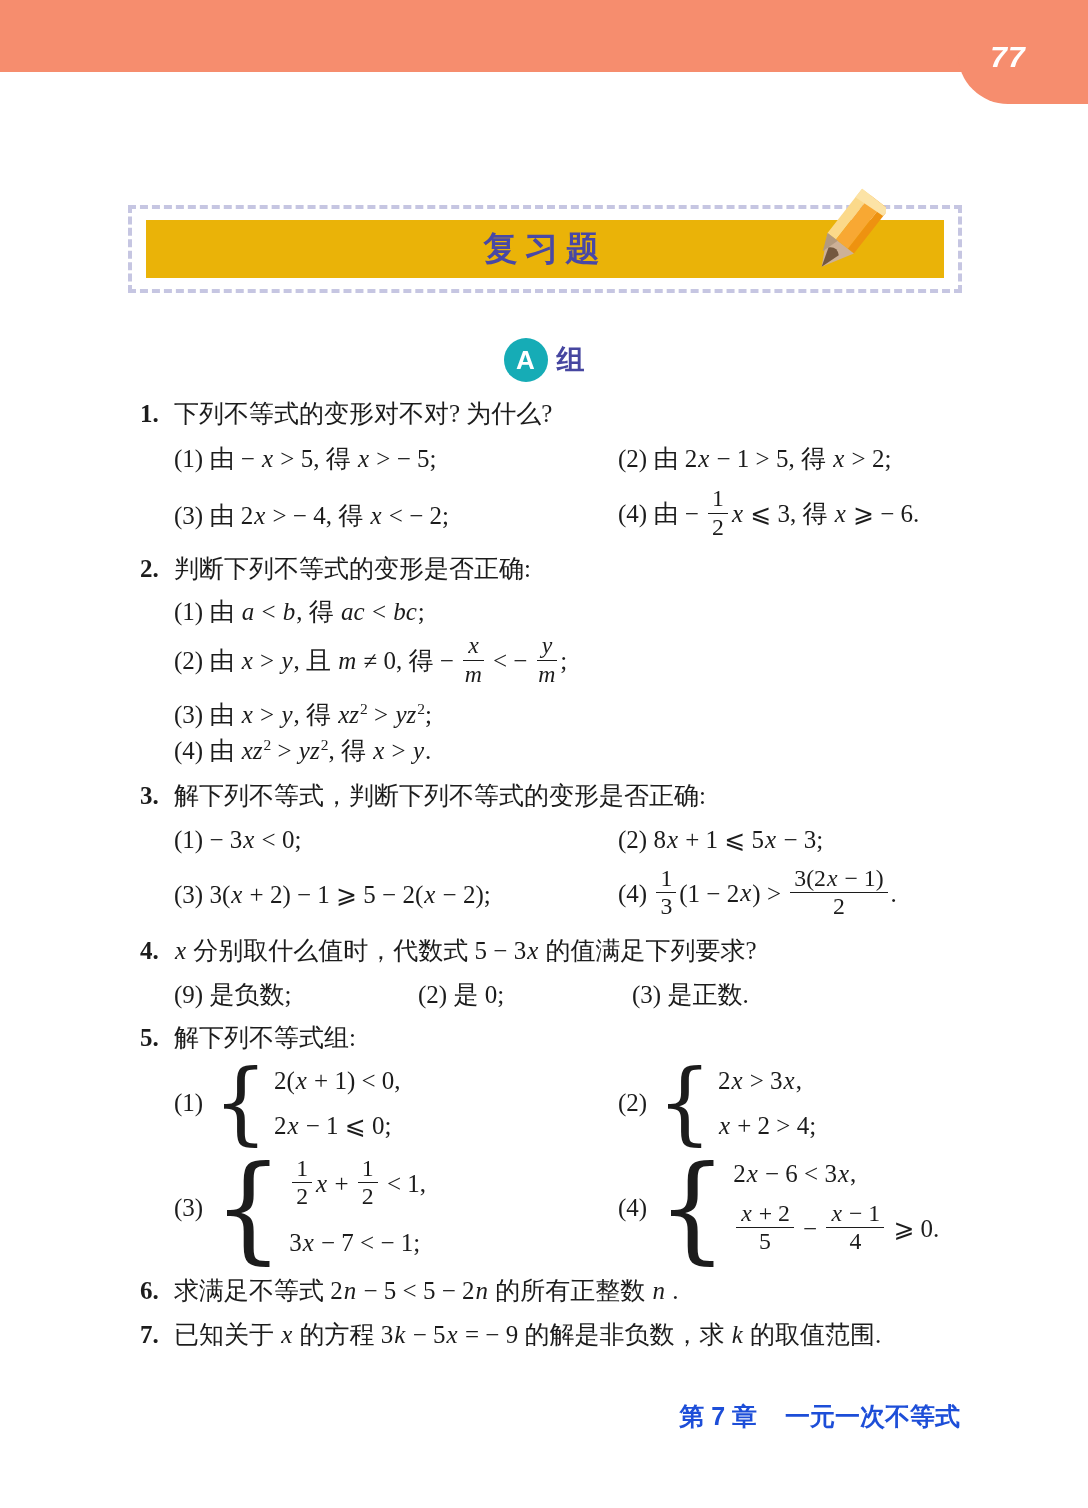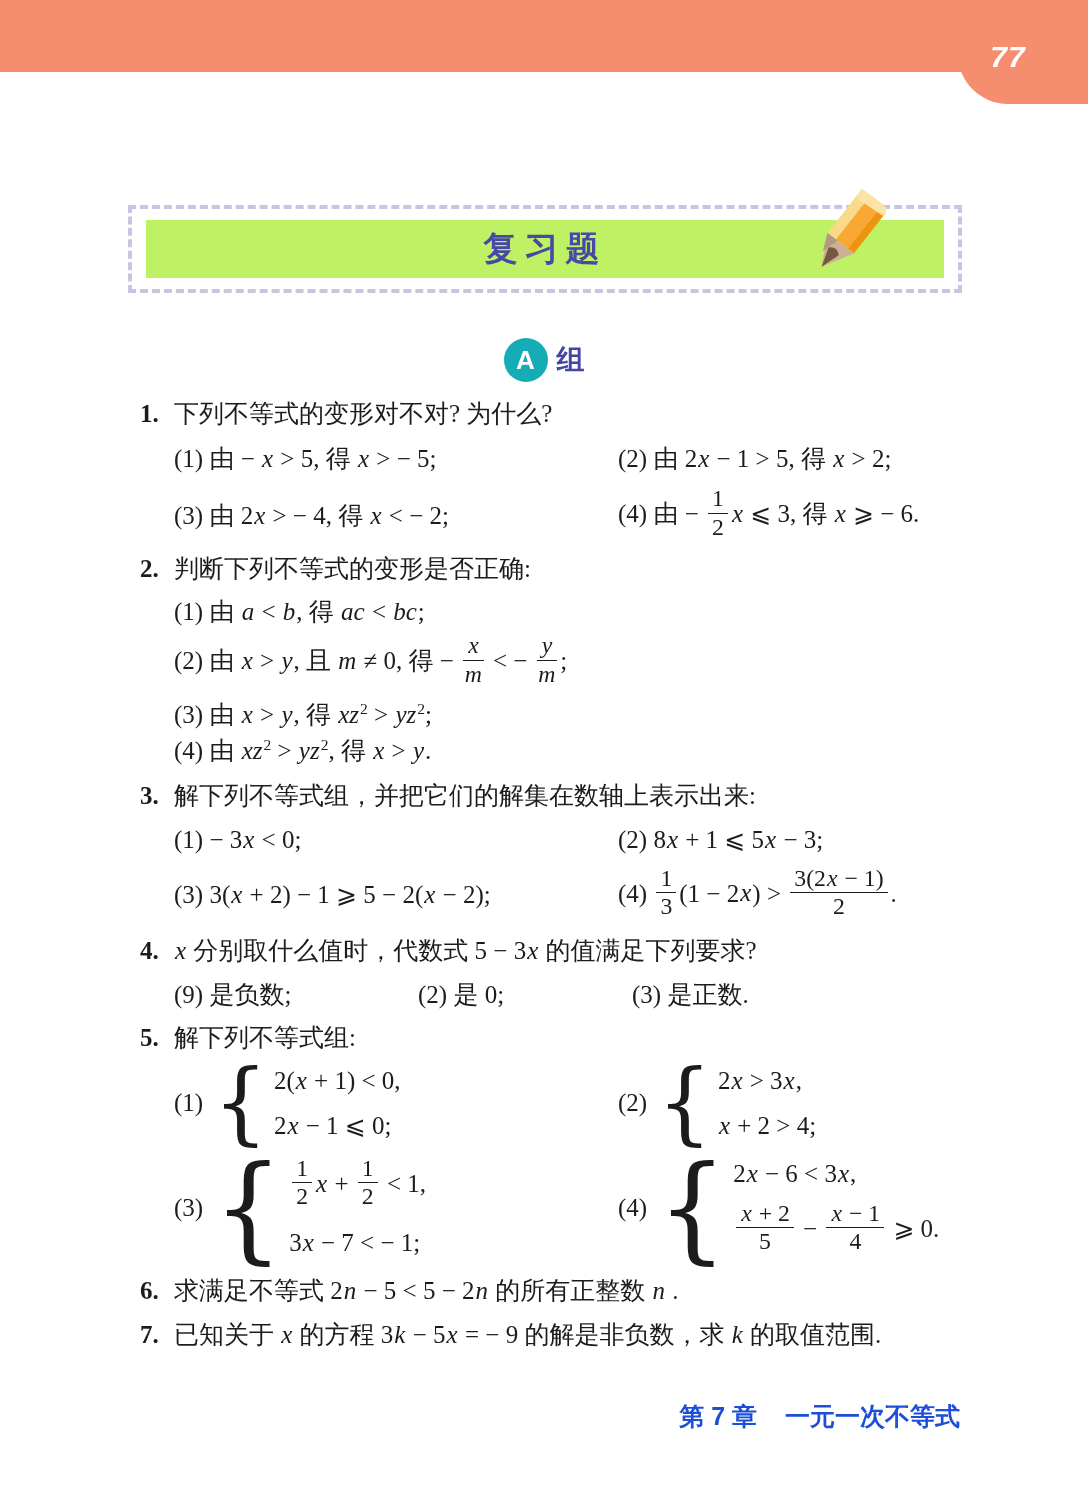--- a/index.html
+++ b/index.html
@@ -20,21 +20,21 @@
     color:#ffffff; font-family:"Liberation Sans","DejaVu Sans",sans-serif;
     font-weight:bold; font-style:italic; font-size:30px; letter-spacing:1px;
   }
   
   .banner {
     position:absolute; top:205px; left:128px; width:834px; height:88px;
     border:4px dashed #c6c6e2;
   }
   .banner-bar {
     position:absolute; left:14px; right:14px; top:11px; bottom:11px;
-    background:#bef264; display:flex; align-items:center; justify-content:center;
+    background:#eab308; display:flex; align-items:center; justify-content:center;
   }
   .banner-title {
     font-family:"Liberation Sans","DejaVu Sans",sans-serif;
     font-size:34px; font-weight:bold; color:#4848a6; letter-spacing:7px;
   }
   .pencil { position:absolute; left:676px; top:-24px; width:78px; height:108px; }
   
   .groupmark {
     position:absolute; top:336px; left:0; width:1088px; height:48px;
     display:flex; align-items:center; justify-content:center;
@@ -142,21 +142,21 @@
       <div class="mline mt10">(1) 由 <span class="mv">a</span> &lt; <span class="mv">b</span>, 得 <span class="mv">ac</span> &lt; <span class="mv">bc</span>;</div>
       <div class="mline mt8">(2) 由 <span class="mv">x</span> &gt; <span class="mv">y</span>, 且 <span class="mv">m</span> ≠ 0, 得 − <span class="frac"><span class="fn"><span class="mv">x</span></span><span class="fd"><span class="mv">m</span></span></span> &lt; − <span class="frac"><span class="fn"><span class="mv">y</span></span><span class="fd"><span class="mv">m</span></span></span>;</div>
       <div class="mline mt8">(3) 由 <span class="mv">x</span> &gt; <span class="mv">y</span>, 得 <span class="mv">xz</span><sup>2</sup> &gt; <span class="mv">yz</span><sup>2</sup>;</div>
       <div class="mline mt4">(4) 由 <span class="mv">xz</span><sup>2</sup> &gt; <span class="mv">yz</span><sup>2</sup>, 得 <span class="mv">x</span> &gt; <span class="mv">y</span>.</div>
     </div>
   </div>
 
   <div class="prob pm12">
     <div class="pnum">3.</div>
     <div class="pbody">
-      <div class="ptitle">解下列不等式组，并把它们的解集在数轴上表示出来:</div>
+      <div class="ptitle">解下列不等式，判断下列不等式的变形是否正确:</div>
       <div class="cols2 mt12">
         <div class="mline">(1) − 3<span class="mv">x</span> &lt; 0;</div>
         <div class="mline">(2) 8<span class="mv">x</span> + 1 ⩽ 5<span class="mv">x</span> − 3;</div>
       </div>
       <div class="cols2 mt12">
         <div class="mline">(3) 3(<span class="mv">x</span> + 2) − 1 ⩾ 5 − 2(<span class="mv">x</span> − 2);</div>
         <div class="mline">(4) <span class="frac"><span class="fn">1</span><span class="fd">3</span></span>(1 − 2<span class="mv">x</span>) &gt; <span class="frac"><span class="fn">3(2<span class="mv">x</span> − 1)</span><span class="fd">2</span></span>.</div>
       </div>
     </div>
   </div>

